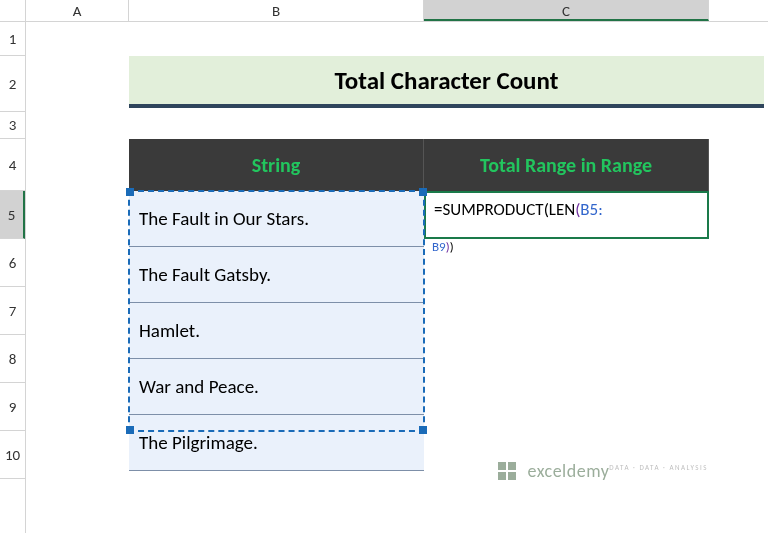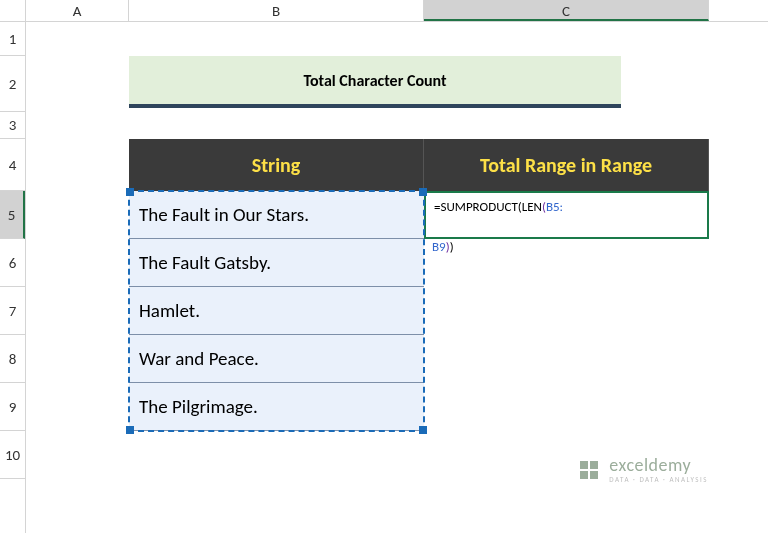--- a/index.html
+++ b/index.html
@@ -25,49 +25,49 @@
   .r4 { height: 52px; }
   .r5 { height: 48px; }
   .r6 { height: 48px; }
   .r7 { height: 48px; }
   .r8 { height: 48px; }
   .r9 { height: 48px; }
   .r10 { height: 48px; }
   
   .cells { position: relative; flex: 1; }
   
-  .title-banner { position: absolute; left: 103px; top: 34px; width: 492px; height: 52px; background: #e2efda; border-bottom: 4px solid #2f455c; display: flex; align-items: center; justify-content: center; font-size: 16px; font-weight: bold; color: #000; }
+  .title-banner { position: absolute; left: 103px; top: 34px; width: 635px; height: 52px; background: #e2efda; border-bottom: 4px solid #2f455c; display: flex; align-items: center; justify-content: center; font-size: 25px; font-weight: bold; color: #000; }
   
   .table-wrapper { position: absolute; left: 103px; top: 117px; width: 580px; }
   .table-header { display: flex; height: 52px; }
-  .th { background: #3a3a3a; color: #fde047; font-size: 20px; font-weight: bold; display: flex; align-items: center; justify-content: center; border-right: 1px solid #555; }
+  .th { background: #3a3a3a; color: #22c55e; font-size: 20px; font-weight: bold; display: flex; align-items: center; justify-content: center; border-right: 1px solid #555; }
   .th-string { width: 295px; }
   .th-count { width: 285px; }
   
   .data-cells { position: absolute; left: 103px; top: 169px; }
   .data-row { display: flex; }
-  .data-cell { height: 48px; display: flex; align-items: center; padding-left: 10px; font-size: 19px; color: #000; }
+  .data-cell { height: 56px; display: flex; align-items: center; padding-left: 10px; font-size: 19px; color: #000; }
   .string-cell { width: 295px; background: #eaf1fb; border-bottom: 1px solid #7d8fa8; }
   
-  .formula-cell { position: absolute; left: 398px; top: 169px; width: 285px; height: 48px; border: 2px solid #1a7a4a; background: #fff; padding: 6px 8px; font-size: 13px; line-height: 1.3; }
+  .formula-cell { position: absolute; left: 398px; top: 169px; width: 285px; height: 48px; border: 2px solid #1a7a4a; background: #fff; padding: 6px 8px; font-size: 17px; line-height: 1.3; }
   .formula-overflow { position: absolute; left: 398px; top: 217px; padding-left: 8px; font-size: 13px; }
   .fn-black { color: #000; }
   .fn-paren2 { color: #7030a0; }
   .fn-ref { color: #3266cc; }
   
   .marching-ants { position: absolute; left: 102px; top: 168px; width: 297px; height: 242px; border: 2px dashed #1a6bb8; pointer-events: none; }
   .handle { position: absolute; width: 8px; height: 8px; background: #1a6bb8; }
   .h-tl { left: -4px; top: -4px; }
   .h-tr { right: -4px; top: -4px; }
   .h-bl { left: -4px; bottom: -4px; }
   .h-br { right: -4px; bottom: -4px; }
   
   .watermark { position: absolute; right: 60px; bottom: 50px; display: flex; align-items: center; gap: 8px; opacity: 0.55; }
   .watermark-icon { width: 24px; height: 24px; }
-  .watermark-text { display: flex; flex-direction: column; line-height: 1; }
+  .watermark-text { display: flex; line-height: 1; }
   .watermark-brand { font-size: 18px; color: #4a6b4a; font-weight: 500; letter-spacing: 0.5px; }
   .watermark-sub { font-size: 7px; color: #888; letter-spacing: 1.5px; margin-top: 2px; }
 </style>
 </head>
 <body>
 
 <div class="grid">
 
   <div class="col-headers">
     <div class="row-header-spacer"></div>

